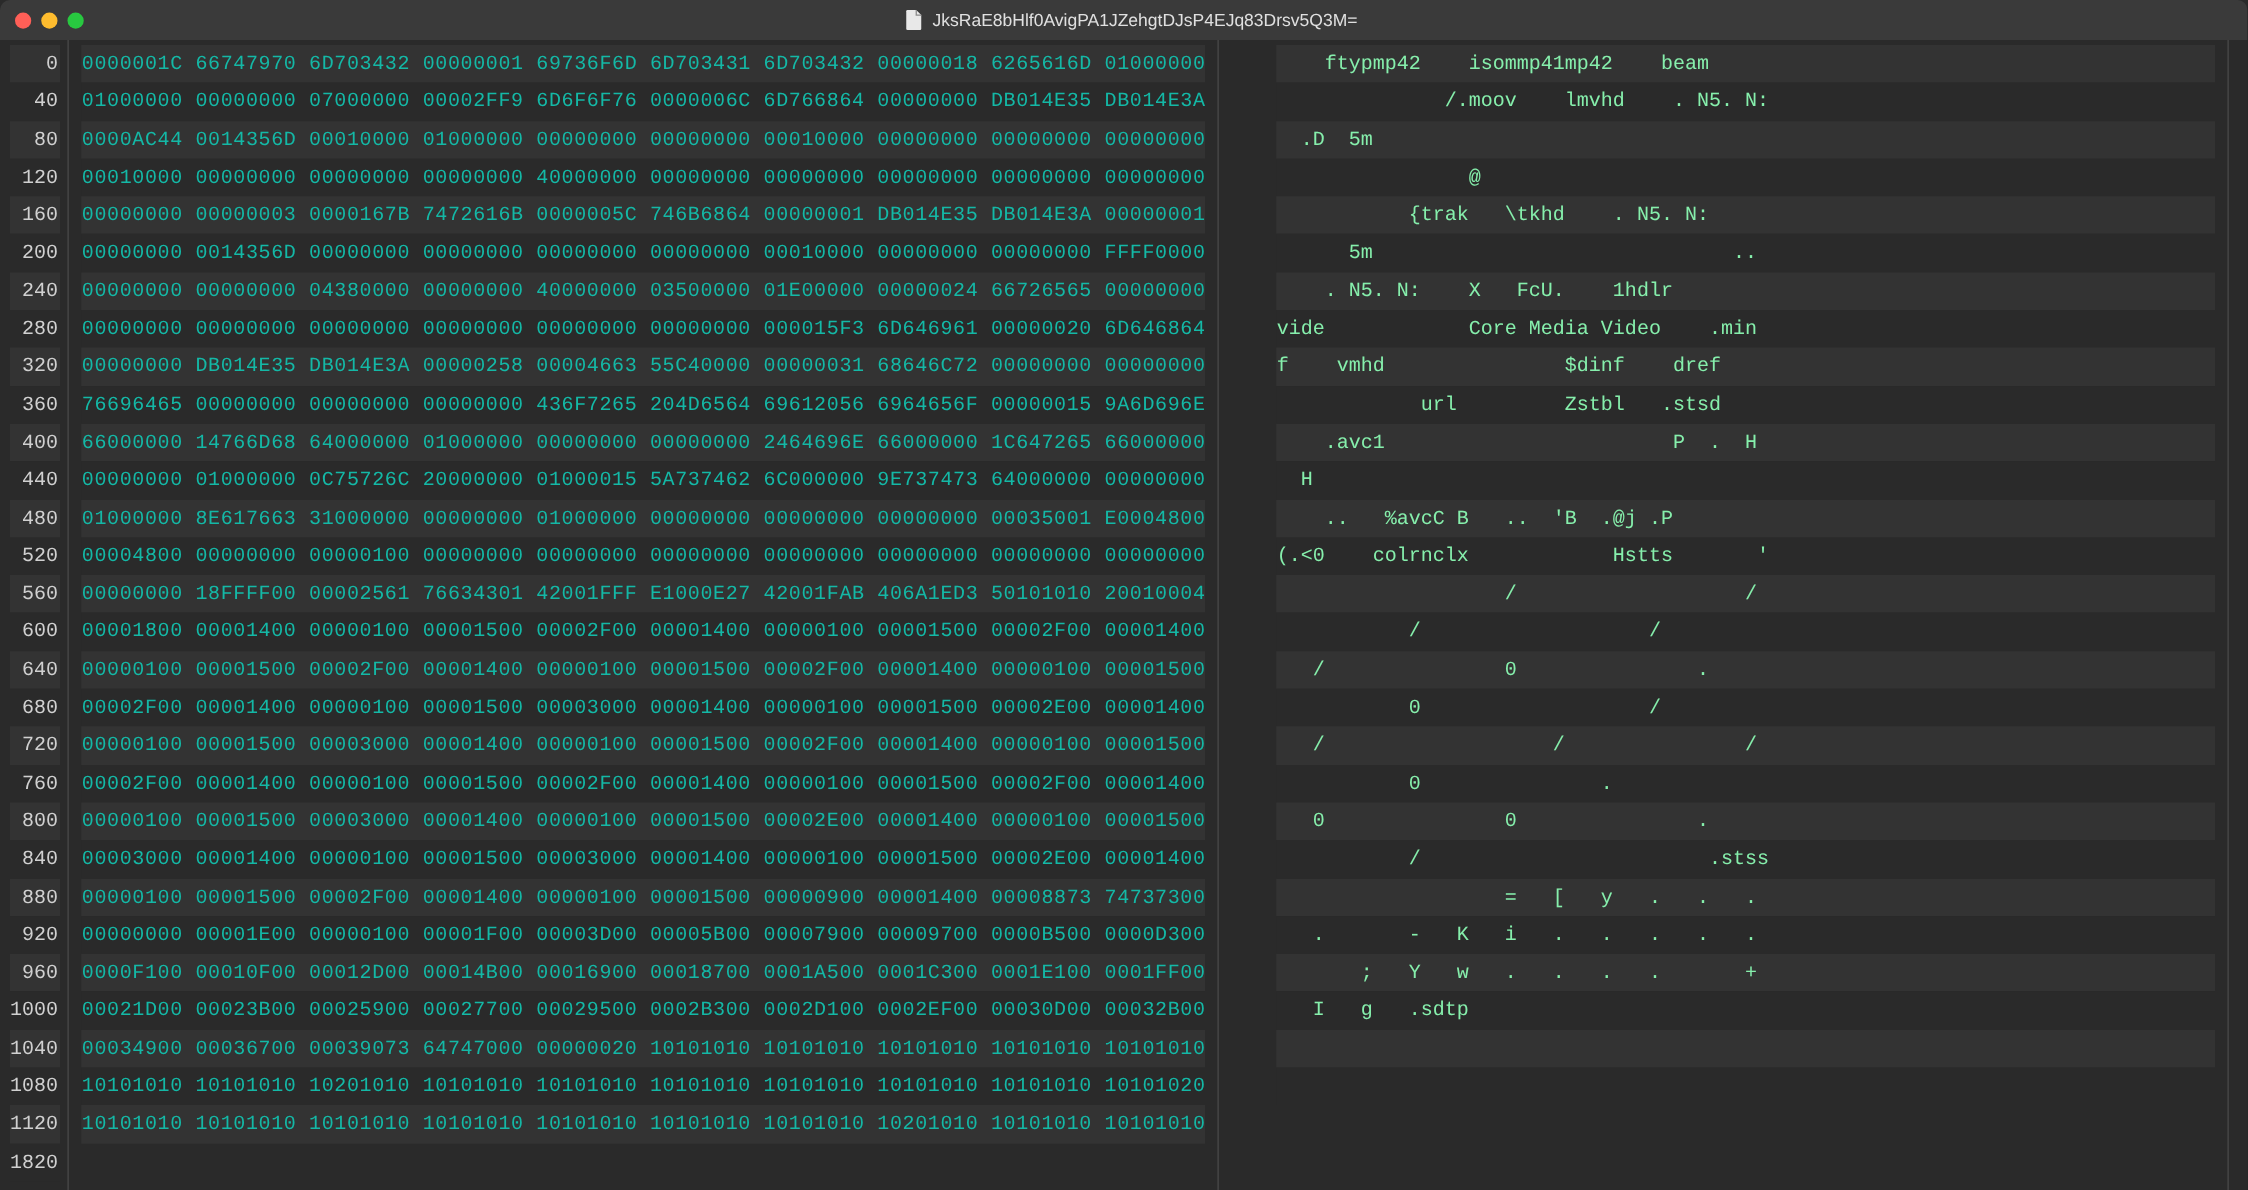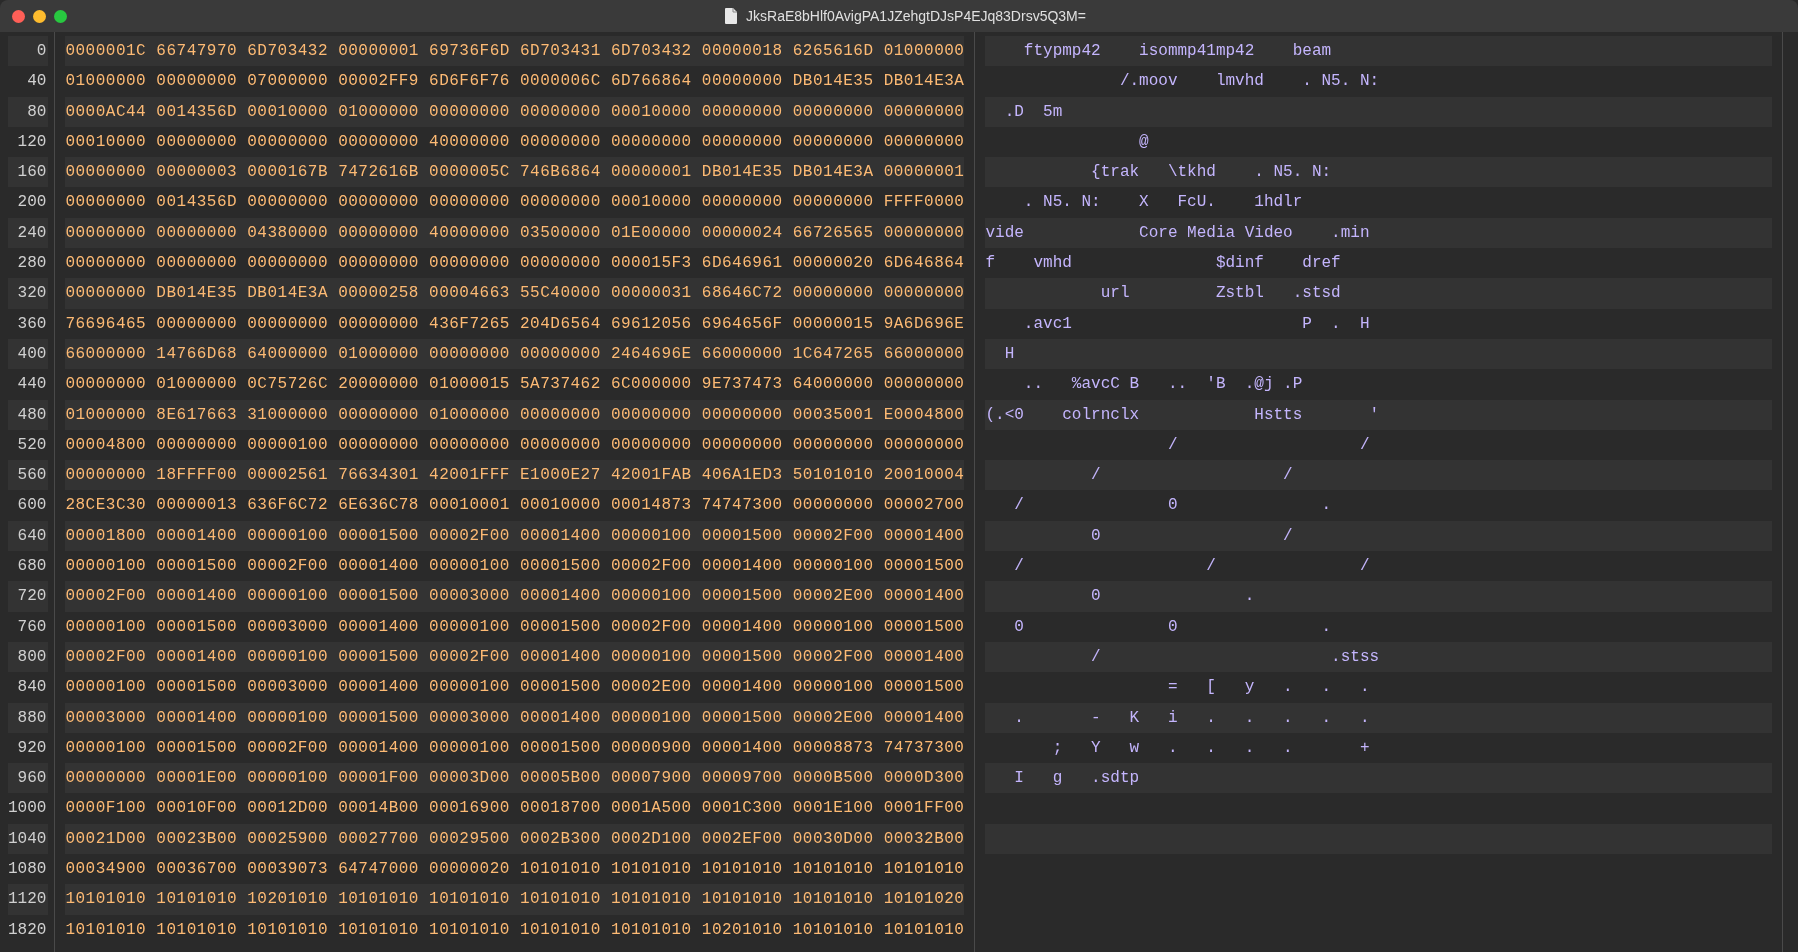--- a/index.html
+++ b/index.html
@@ -17,22 +17,22 @@
   .title-text { color:#e0e0e0; font-family:-apple-system,BlinkMacSystemFont,"Segoe UI",sans-serif; font-size:14px; }
   .content { flex:1 1 auto; display:flex; overflow:hidden; }
   .hexpanel { flex:0 0 auto; display:flex; border-right:1px solid #4a4a4a;}
   .offsets { flex:0 0 auto; text-align:right; padding:4px 6px 4px 8px; background:#2a2a2a; border-right:1px solid #4a4a4a;}
   .hexdata { flex:0 0 auto; padding:4px 10px; }
   .asciipanel { flex:1 1 auto; padding:4px 10px; overflow:hidden;}
   .row { height:30.3px; line-height:30.3px; white-space:pre; }
   .stripe .row:nth-child(odd){ background:#333333; }
   .stripe .row:nth-child(even){ background:#2a2a2a; }
   .offsets .row { color:#d0d0d0; padding-right:2px;}
-  .hexdata .row { color:#fdba74; letter-spacing:0.5px;}
-  .asciipanel .row { color:#c4b5fd; }
+  .hexdata .row { color:#14b8a6; letter-spacing:0.5px;}
+  .asciipanel .row { color:#86efac;margin-left:36px; }
   .scrollbar { width:16px; background:#2a2a2a; border-left:1px solid #4a4a4a;}
 </style>
 </head>
 <body>
 
 <div class="window">
   <div class="titlebar">
     <div class="traffic">
       <div class="tl close"></div>
       <div class="tl min"></div>
@@ -92,21 +92,20 @@
           <div class="row">00000000 0014356D 00000000 00000000 00000000 00000000 00010000 00000000 00000000 FFFF0000</div>
           <div class="row">00000000 00000000 04380000 00000000 40000000 03500000 01E00000 00000024 66726565 00000000</div>
           <div class="row">00000000 00000000 00000000 00000000 00000000 00000000 000015F3 6D646961 00000020 6D646864</div>
           <div class="row">00000000 DB014E35 DB014E3A 00000258 00004663 55C40000 00000031 68646C72 00000000 00000000</div>
           <div class="row">76696465 00000000 00000000 00000000 436F7265 204D6564 69612056 6964656F 00000015 9A6D696E</div>
           <div class="row">66000000 14766D68 64000000 01000000 00000000 00000000 2464696E 66000000 1C647265 66000000</div>
           <div class="row">00000000 01000000 0C75726C 20000000 01000015 5A737462 6C000000 9E737473 64000000 00000000</div>
           <div class="row">01000000 8E617663 31000000 00000000 01000000 00000000 00000000 00000000 00035001 E0004800</div>
           <div class="row">00004800 00000000 00000100 00000000 00000000 00000000 00000000 00000000 00000000 00000000</div>
           <div class="row">00000000 18FFFF00 00002561 76634301 42001FFF E1000E27 42001FAB 406A1ED3 50101010 20010004</div>
-          <div class="row">28CE3C30 00000013 636F6C72 6E636C78 00010001 00010000 00014873 74747300 00000000 00002700</div>
           <div class="row">00001800 00001400 00000100 00001500 00002F00 00001400 00000100 00001500 00002F00 00001400</div>
           <div class="row">00000100 00001500 00002F00 00001400 00000100 00001500 00002F00 00001400 00000100 00001500</div>
           <div class="row">00002F00 00001400 00000100 00001500 00003000 00001400 00000100 00001500 00002E00 00001400</div>
           <div class="row">00000100 00001500 00003000 00001400 00000100 00001500 00002F00 00001400 00000100 00001500</div>
           <div class="row">00002F00 00001400 00000100 00001500 00002F00 00001400 00000100 00001500 00002F00 00001400</div>
           <div class="row">00000100 00001500 00003000 00001400 00000100 00001500 00002E00 00001400 00000100 00001500</div>
           <div class="row">00003000 00001400 00000100 00001500 00003000 00001400 00000100 00001500 00002E00 00001400</div>
           <div class="row">00000100 00001500 00002F00 00001400 00000100 00001500 00000900 00001400 00008873 74737300</div>
           <div class="row">00000000 00001E00 00000100 00001F00 00003D00 00005B00 00007900 00009700 0000B500 0000D300</div>
           <div class="row">0000F100 00010F00 00012D00 00014B00 00016900 00018700 0001A500 0001C300 0001E100 0001FF00</div>
@@ -115,20 +114,21 @@
           <div class="row">10101010 10101010 10201010 10101010 10101010 10101010 10101010 10101010 10101010 10101020</div>
           <div class="row">10101010 10101010 10101010 10101010 10101010 10101010 10101010 10201010 10101010 10101010</div>
         </div>
     </div>
     <div class="asciipanel stripe" id="asciidata">
         <div class="row">    ftypmp42    isommp41mp42    beam    </div>
         <div class="row">              /.moov    lmvhd    . N5. N:</div>
         <div class="row">  .D  5m                                 </div>
         <div class="row">                @                        </div>
         <div class="row">           {trak   \tkhd    . N5. N:    </div>
+        <div class="row">      5m                              .. </div>
         <div class="row">    . N5. N:    X   FcU.    1hdlr        </div>
         <div class="row">vide            Core Media Video    .min </div>
         <div class="row">f    vmhd               $dinf    dref    </div>
         <div class="row">            url         Zstbl   .stsd    </div>
         <div class="row">    .avc1                        P  .  H </div>
         <div class="row">  H                                      </div>
         <div class="row">    ..   %avcC B   ..  'B  .@j .P        </div>
         <div class="row">(.&lt;0    colrnclx            Hstts       '</div>
         <div class="row">                   /                   / </div>
         <div class="row">           /                   /         </div>

